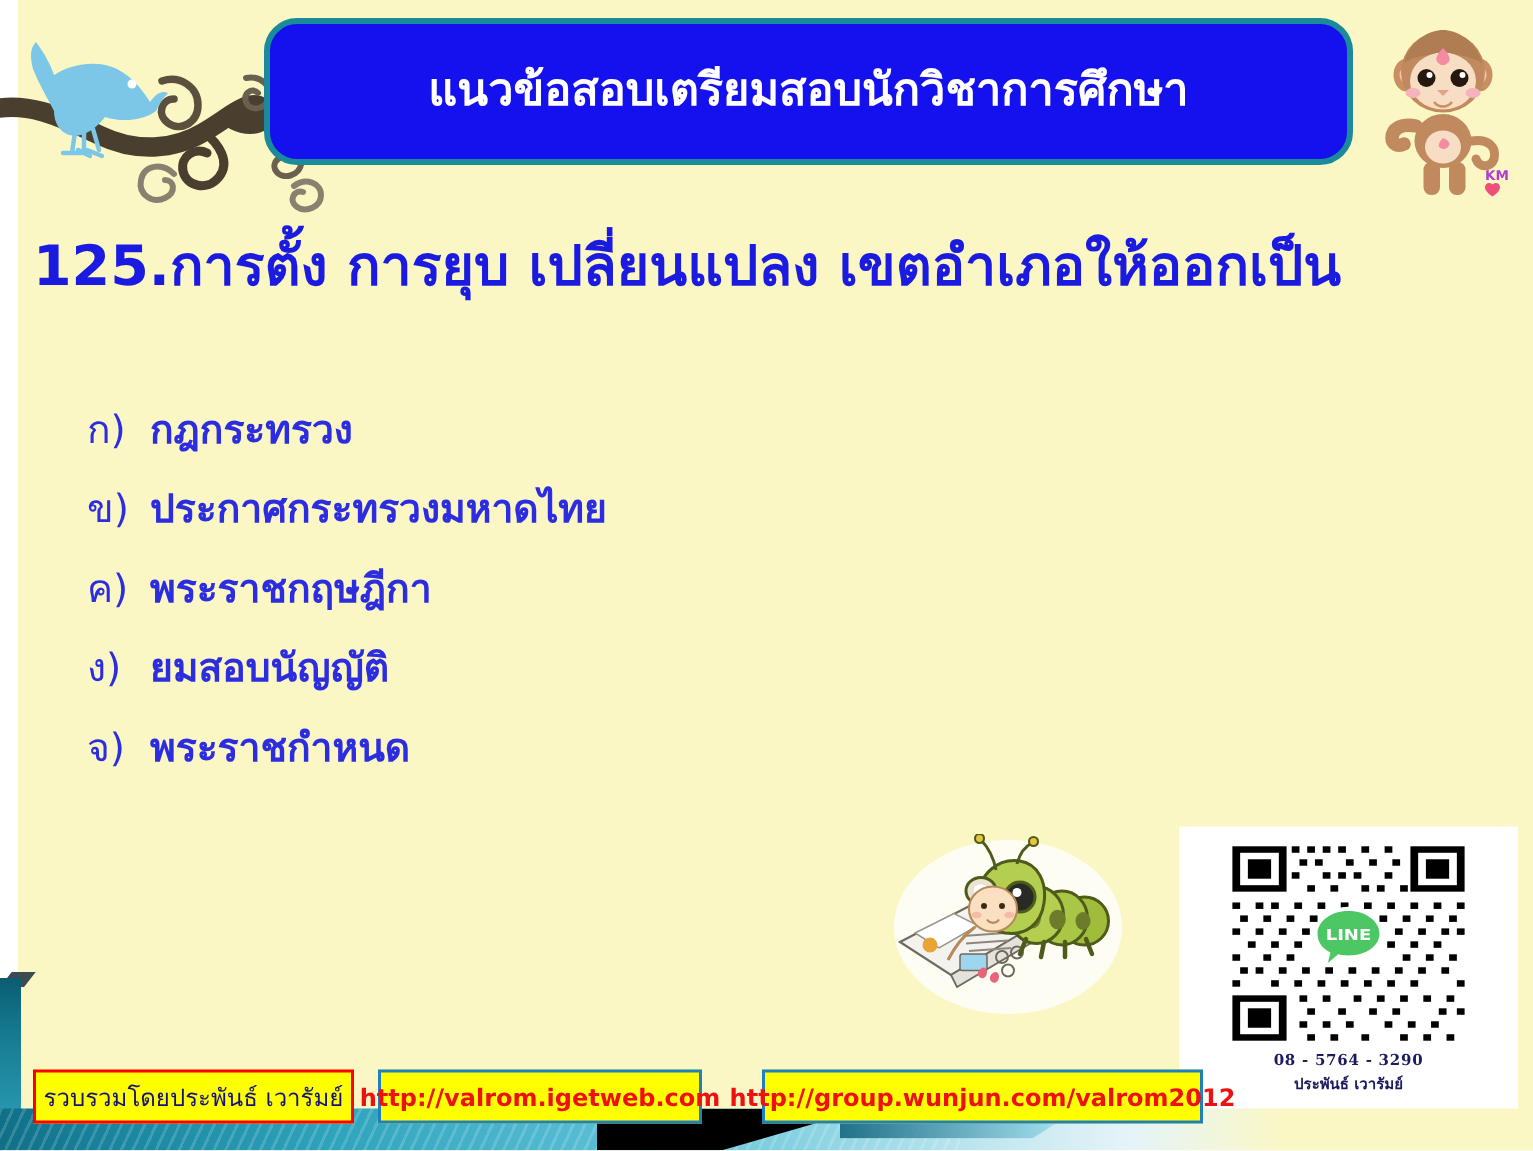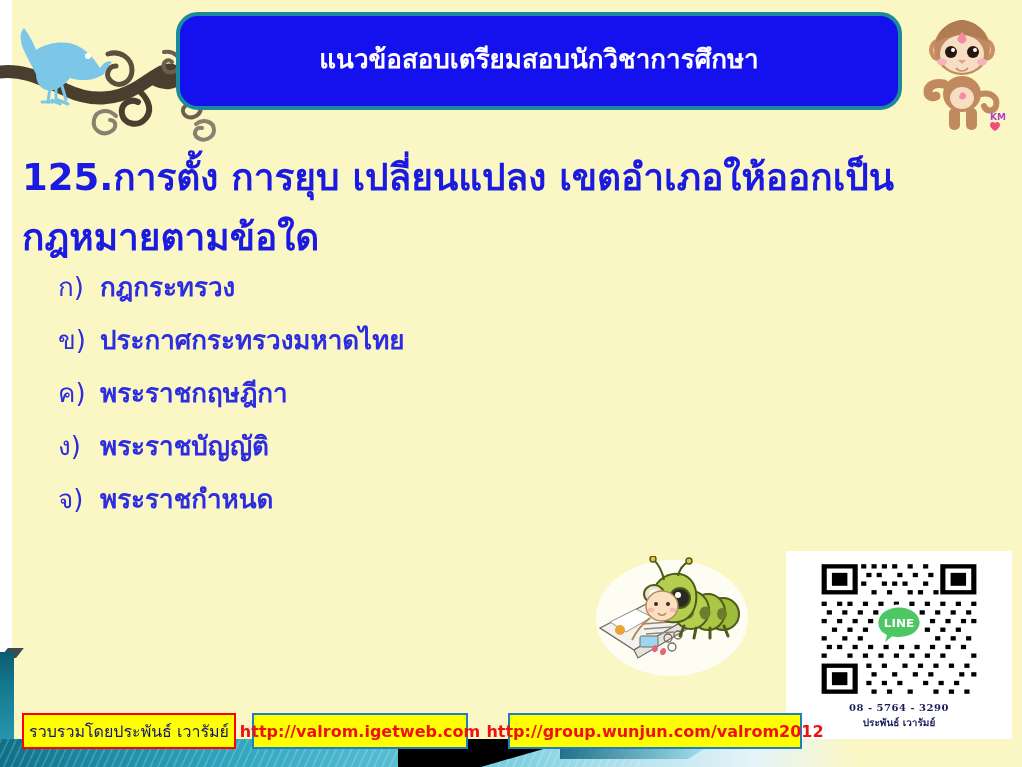--- a/index.html
+++ b/index.html
@@ -116,26 +116,26 @@
     border: 4px solid #1b8b9c;
     border-radius: 22px;
     box-sizing: border-box;
     display: flex;
     align-items: center;
     justify-content: center;
     box-shadow: 0 0 0 1px #1510ee inset;
   }
   .title-text {
     color: #ffffff;
-    font-size: 26px;
+    font-size: 30px;
     font-weight: bold;
     letter-spacing: 0px;
     line-height: 1;
     white-space: nowrap;
-    font-family: Liberation Mono, monospace;
+    font-family: Liberation Sans, sans-serif;
   }
 
   .monkey {
     position: absolute;
     left: 916px;
     top: 6px;
     width: 96px;
     height: 128px;
   }
 
@@ -302,39 +302,38 @@
     <path d="M28,78 C18,76 12,80 12,86 C12,90 16,92 20,90" stroke="#c08a5e" stroke-width="9" fill="none" stroke-linecap="round"></path>
     <path d="M65,88 C76,86 82,92 80,100 C78,106 70,106 68,100" stroke="#c08a5e" stroke-width="6" fill="none" stroke-linecap="round"></path>
     <rect x="33" y="102" width="11" height="22" rx="5" fill="#c08a5e"></rect>
     <rect x="50" y="102" width="11" height="22" rx="5" fill="#c08a5e"></rect>
     <text x="74" y="114" font-size="9" font-weight="bold" fill="#b03fd0" font-family="DejaVu Sans, sans-serif">KM</text>
     <path d="M79,117 C77,115 74,116 74,119 C74,122 79,125 79,125 C79,125 84,122 84,119 C84,116 81,115 79,117 Z" fill="#ef4f7a"></path>
   </svg>
 
   <div class="question">
     <div>125.การตั้ง การยุบ เปลี่ยนแปลง เขตอำเภอให้ออกเป็น</div>
-    <div>กฎหมายตามข้อใด</div>
   </div>
 
   <div class="choices">
     <div class="choice">
       <span class="choice-key">ก)</span>
       <span class="choice-label">กฎกระทรวง</span>
     </div>
     <div class="choice">
       <span class="choice-key">ข)</span>
       <span class="choice-label">ประกาศกระทรวงมหาดไทย</span>
     </div>
     <div class="choice">
       <span class="choice-key">ค)</span>
       <span class="choice-label">พระราชกฤษฎีกา</span>
     </div>
     <div class="choice">
       <span class="choice-key">ง)</span>
-      <span class="choice-label">พระราชบัญญัติ</span>
+      <span class="choice-label">ยมสอบนัญญัติ</span>
     </div>
     <div class="choice">
       <span class="choice-key">จ)</span>
       <span class="choice-label">พระราชกำหนด</span>
     </div>
   </div>
 
   <svg class="cater-wrap" viewBox="0 0 160 130">
     <ellipse cx="80" cy="62" rx="76" ry="58" fill="#fefdf3"></ellipse>
 

